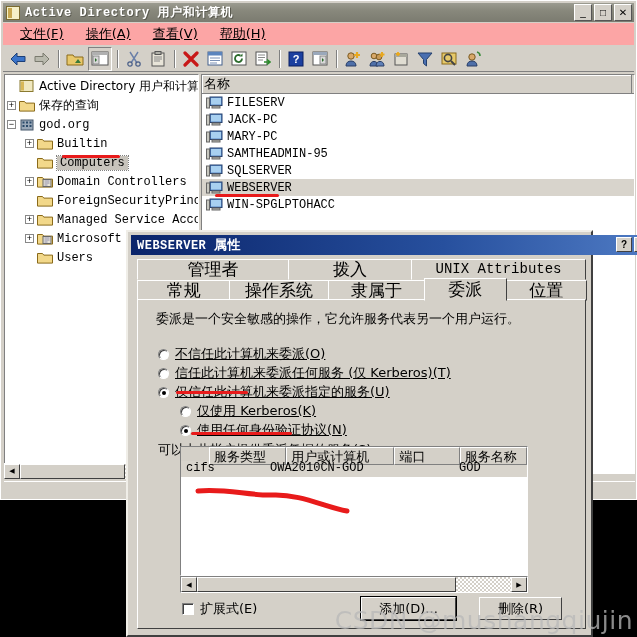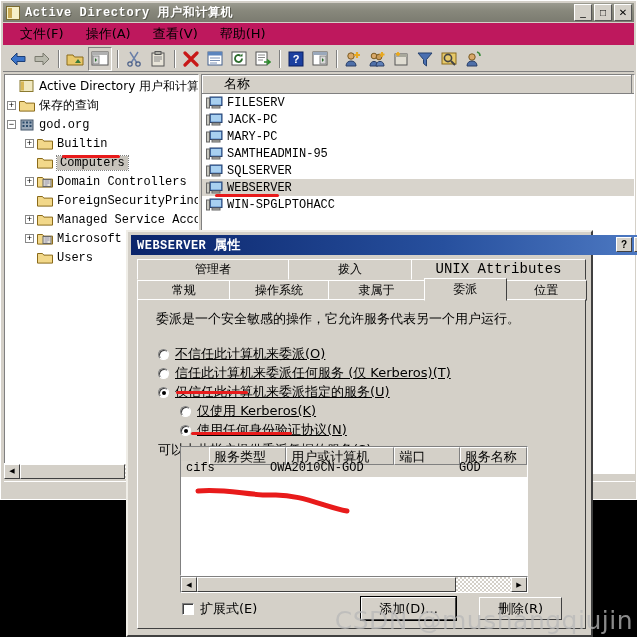--- a/index.html
+++ b/index.html
@@ -42,22 +42,23 @@
     width:16px;height:15px;background:#d4d0c8;
     border:1px solid;border-color:#fff #555 #555 #fff;
     display:flex;align-items:center;justify-content:center;
     font-size:10px;line-height:1;color:#000;
     font-family:"Liberation Sans",sans-serif;
   }
 
   
   .menubar{
     position:absolute;left:2px;top:22px;width:631px;height:22px;
-    background:#be185d;display:flex;align-items:center;padding-left:6px;
+    background:#fca5a5;display:flex;align-items:center;padding-left:6px;
     box-sizing:border-box;
+    text-decoration:underline;
   }
   .menu-item{
     padding:2px 11px;font-size:13px;color:#000;white-space:nowrap;
     font-family:"DejaVu Sans","Liberation Sans",sans-serif;
   }
 
   
   .toolbar{
     position:absolute;left:2px;top:45px;width:631px;height:26px;
     background:#d4d0c8;display:flex;align-items:center;padding-left:3px;
@@ -98,21 +99,21 @@
   .tlabel{font-size:12px;color:#000;}
   .tlabel.selected{background:#c8c4bc;padding:0 3px;outline:1px dotted #808080;}
   .cjk{font-family:"DejaVu Sans","Liberation Sans",sans-serif;}
 
   
   .lv-header{
     height:18px;background:#d4d0c8;border-bottom:1px solid #808080;
     display:flex;align-items:center;
   }
   .lv-col{
-    height:18px;line-height:17px;padding-left:22px;
+    height:18px;line-height:17px;padding-left:2px;
     border-right:1px solid #808080;box-sizing:border-box;
     font-size:13px;font-family:"DejaVu Sans","Liberation Sans",sans-serif;
     box-shadow:inset 1px 1px 0 #fff;
   }
   .lv-row{height:17px;display:flex;align-items:center;padding-left:4px;white-space:nowrap;}
   .lv-row.sel{background:#d8d4cc;}
   .pcicon{width:17px;height:14px;margin-right:4px;flex:0 0 auto;}
   .lv-name{font-family:"Liberation Mono","DejaVu Sans Mono",monospace;font-size:12px;color:#000;}
 
   
@@ -167,21 +168,21 @@
     display:flex;align-items:center;justify-content:center;
     font-size:10px;font-weight:bold;color:#000;box-sizing:border-box;
   }
 
   
   .tabstrip{position:absolute;left:9px;top:27px;width:449px;height:42px;}
   .tabrow{display:flex;height:21px;}
   .tab{
     height:21px;line-height:19px;text-align:center;
     background:#d4d0c8;border:1px solid;border-color:#fff #404040 #d4d0c8 #fff;
-    box-sizing:border-box;font-size:12px;
+    box-sizing:border-box;font-size:17px;
     font-family:"DejaVu Sans","Liberation Sans",sans-serif;color:#000;
     margin-right:-1px;overflow:hidden;white-space:nowrap;
   }
   .tab.mono{font-family:"Liberation Mono","DejaVu Sans Mono",monospace;font-size:14px;}
   .tab.active{
     background:#d4d0c8;border-bottom-color:#d4d0c8;position:relative;z-index:3;
     height:23px;line-height:21px;margin-top:-2px;
   }
   .tabpanel{
     position:absolute;left:9px;top:67px;width:449px;height:330px;

